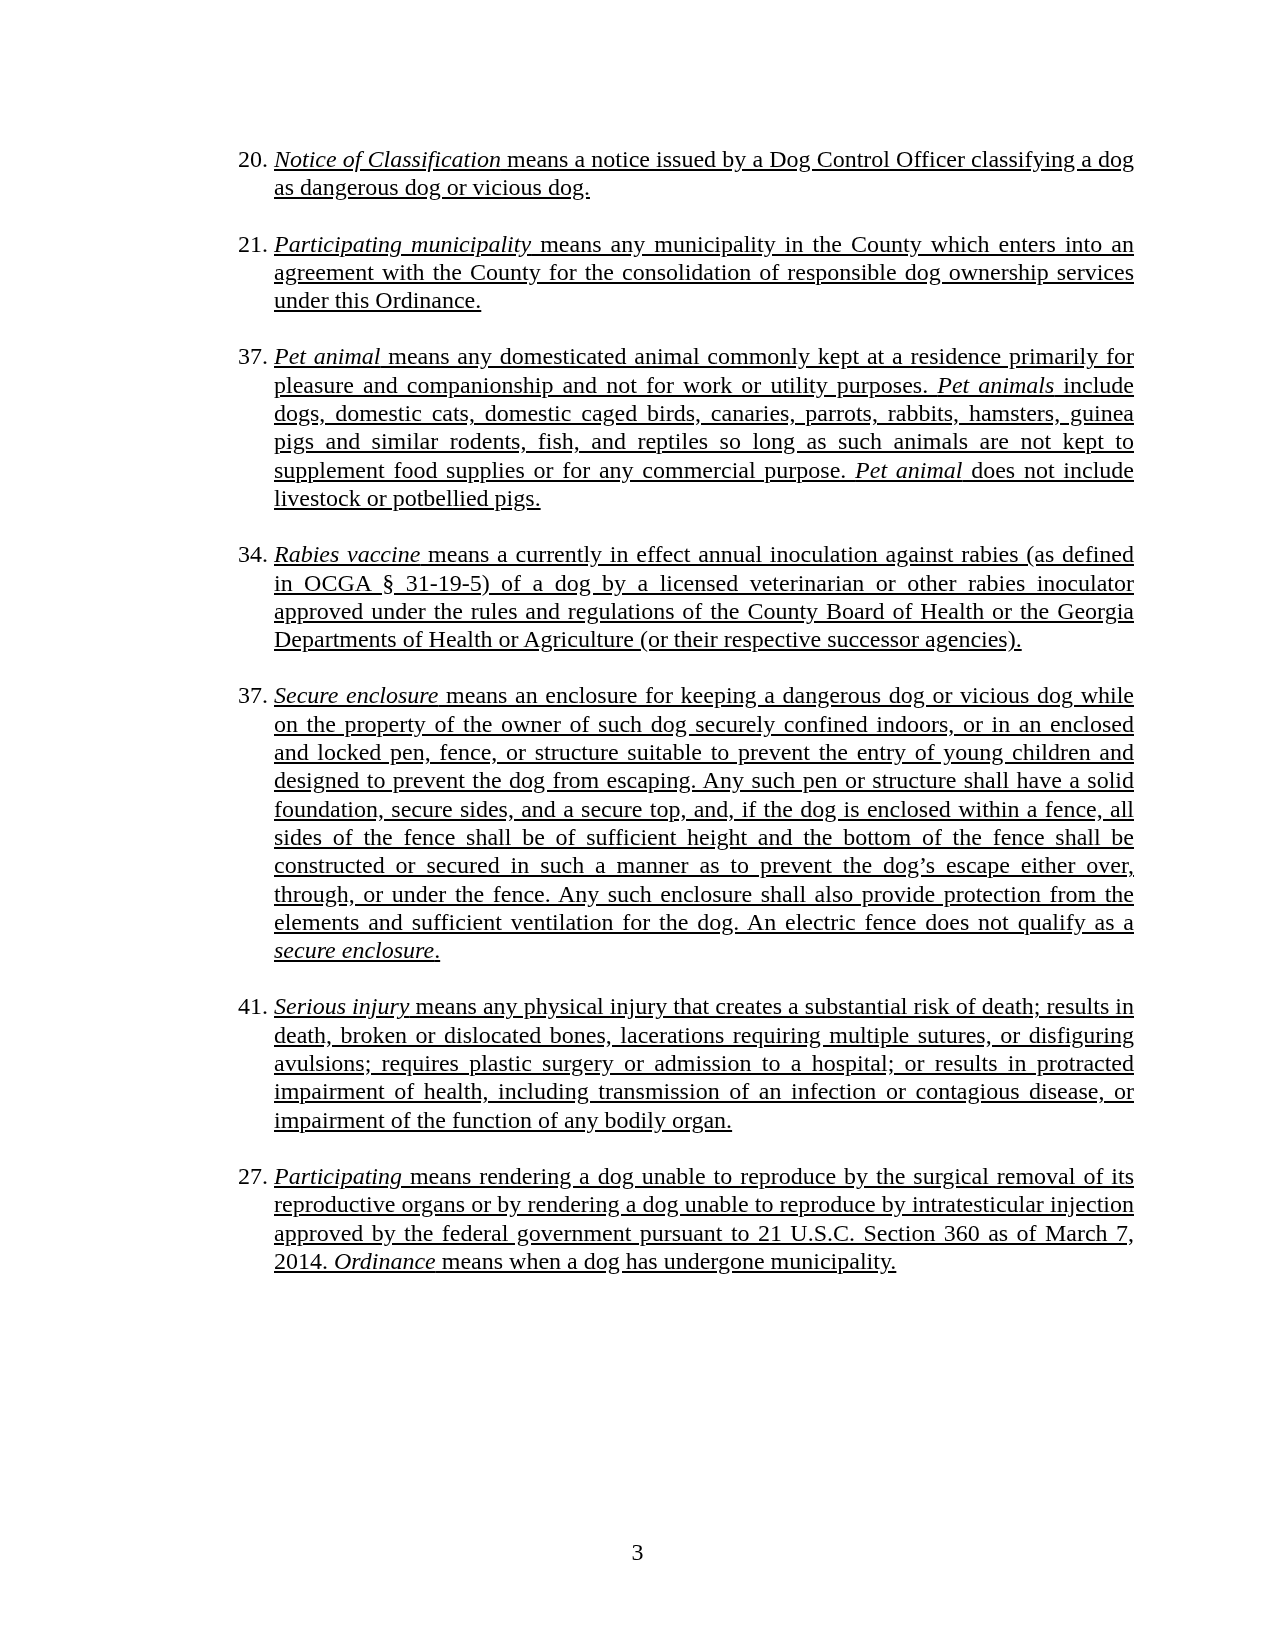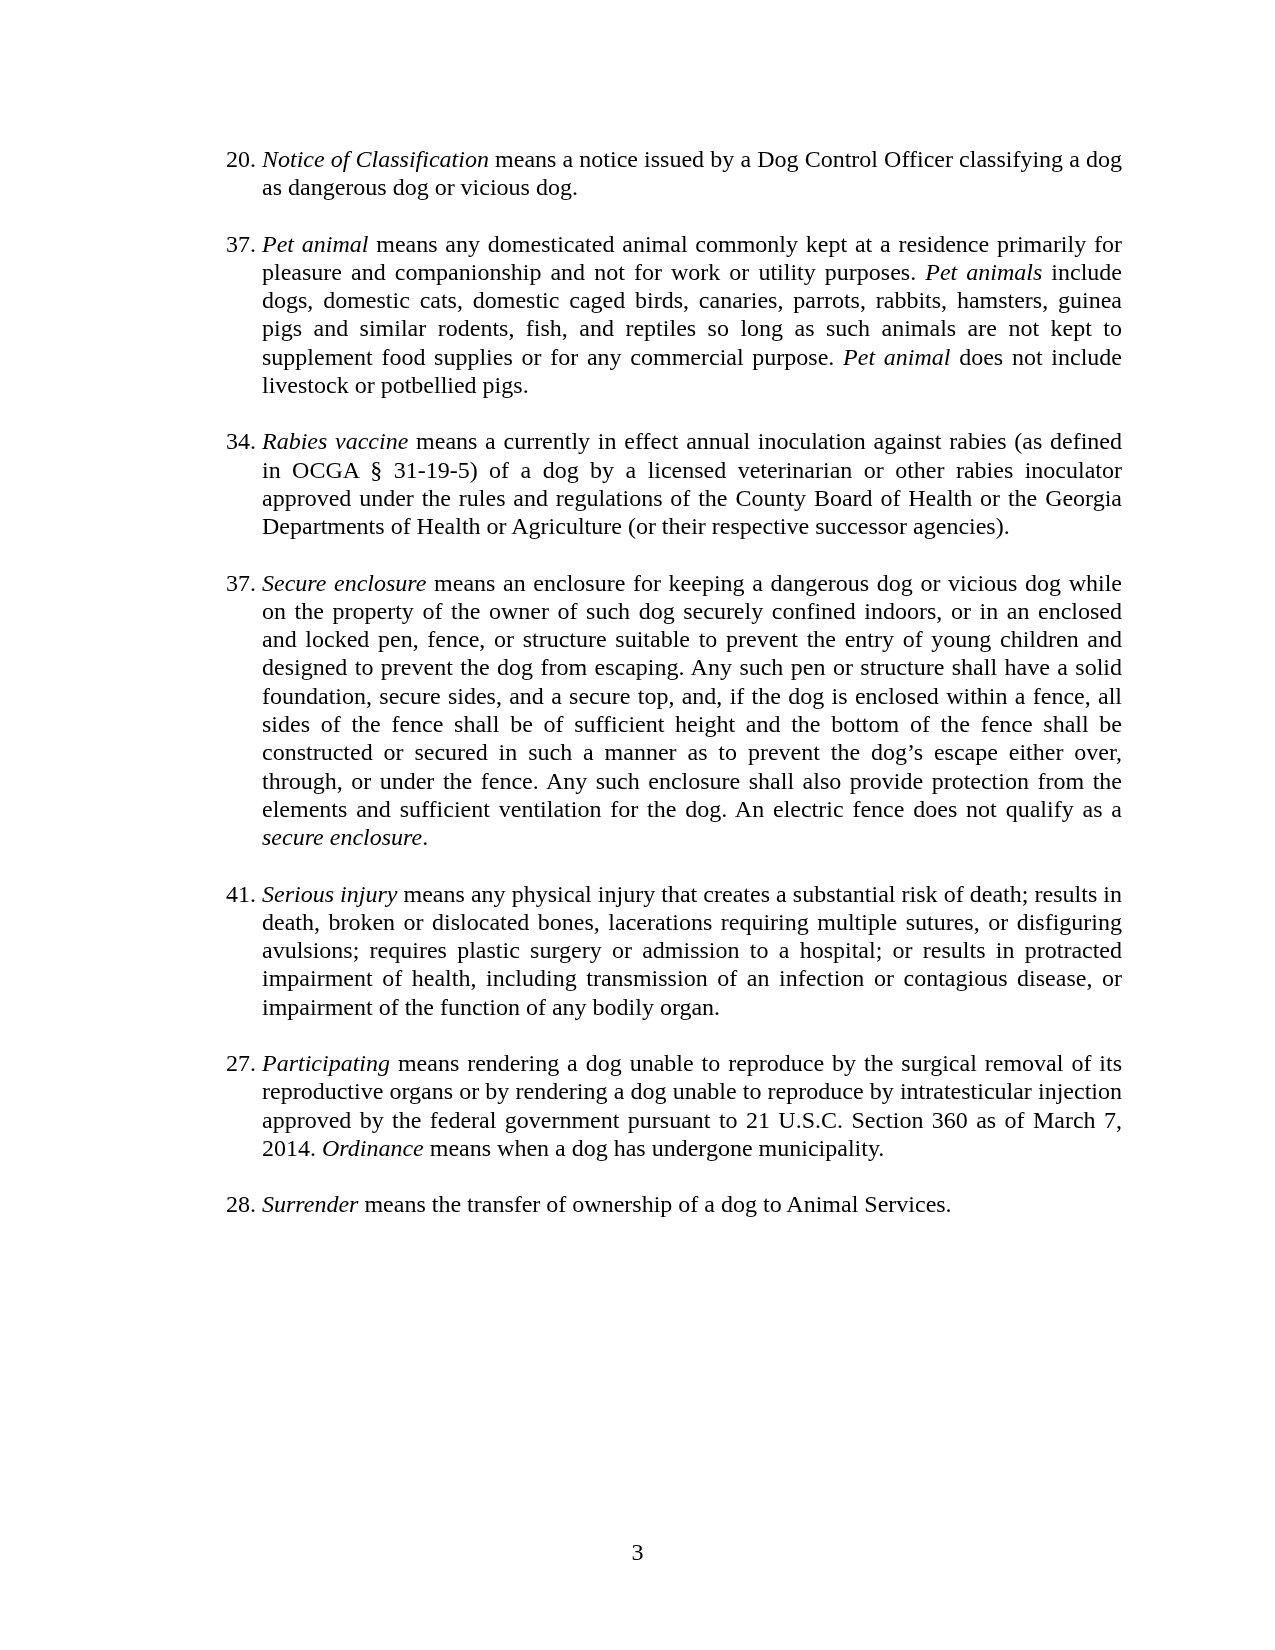--- a/index.html
+++ b/index.html
@@ -26,34 +26,35 @@
     width: 896px; 
   }
   ol.definitions {
     list-style: none;
     margin: 0;
     padding: 0;
   }
   li.def-item {
     position: relative;
     padding-left: 36px;
-    margin: 0 0 28px 4px;
+    margin: 0 0 28px 16px;
   }
   li.def-item:last-child {
     margin-bottom: 0;
   }
   .num {
     position: absolute;
     left: 0;
     top: 0;
     white-space: nowrap;
   }
   .text {
     text-align: justify;
     width: 860px;
+    text-decoration: underline;
   }
   .text i {
     font-style: italic;
   }
   .page-footer {
     position: absolute;
     left: 0;
     top: 1538px;
     width: 1275px;
     text-align: center;
@@ -63,20 +64,24 @@
 <body>
 
 <div class="page">
   <div class="content">
     <ol class="definitions">
   <li class="def-item">
     <span class="num">20.</span>
     <div class="text"><i>Notice of Classification</i><span> means a notice issued by a Dog Control Officer classifying a dog as dangerous dog or vicious dog.</span></div>
   </li>
 
+  <li class="def-item">
+    <span class="num">21.</span>
+    <div class="text"><i>Participating municipality</i><span> means any municipality in the County which enters into an agreement with the County for the consolidation of responsible dog ownership services under this Ordinance.</span></div>
+  </li>
 
   <li class="def-item">
     <span class="num">37.</span>
     <div class="text"><i>Pet animal</i><span> means any domesticated animal commonly kept at a residence primarily for pleasure and companionship and not for work or utility purposes. </span><i>Pet animals</i><span> include dogs, domestic cats, domestic caged birds, canaries, parrots, rabbits, hamsters, guinea pigs and similar rodents, fish, and reptiles so long as such animals are not kept to supplement food supplies or for any commercial purpose. </span><i>Pet animal</i><span> does not include livestock or potbellied pigs.</span></div>
   </li>
 
 
   <li class="def-item">
     <span class="num">34.</span>
     <div class="text"><i>Rabies vaccine</i><span> means a currently in effect annual inoculation against rabies (as defined in OCGA § 31-19-5) of a dog by a licensed veterinarian or other rabies inoculator approved under the rules and regulations of the County Board of Health or the Georgia Departments of Health or Agriculture (or their respective successor agencies).</span></div>
@@ -90,22 +95,18 @@
   <li class="def-item">
     <span class="num">41.</span>
     <div class="text"><i>Serious injury</i><span> means any physical injury that creates a substantial risk of death; results in death, broken or dislocated bones, lacerations requiring multiple sutures, or disfiguring avulsions; requires plastic surgery or admission to a hospital; or results in protracted impairment of health, including transmission of an infection or contagious disease, or impairment of the function of any bodily organ.</span></div>
   </li>
 
   <li class="def-item">
     <span class="num">27.</span>
     <div class="text"><i>Participating</i><span> means rendering a dog unable to reproduce by the surgical removal of its reproductive organs or by rendering a dog unable to reproduce by intratesticular injection approved by the federal government pursuant to 21 U.S.C. Section 360 as of March 7, 2014. </span><i>Ordinance</i><span> means when a dog has undergone municipality.</span></div>
   </li>
 
-  <li class="def-item">
-    <span class="num">28.</span>
-    <div class="text"><i>Surrender</i><span> means the transfer of ownership of a dog to Animal Services.</span></div>
-  </li>
 </ol>
   </div>
   <div class="page-footer">
     <span>3</span>
   </div>
 </div>
 
 </body></html>

